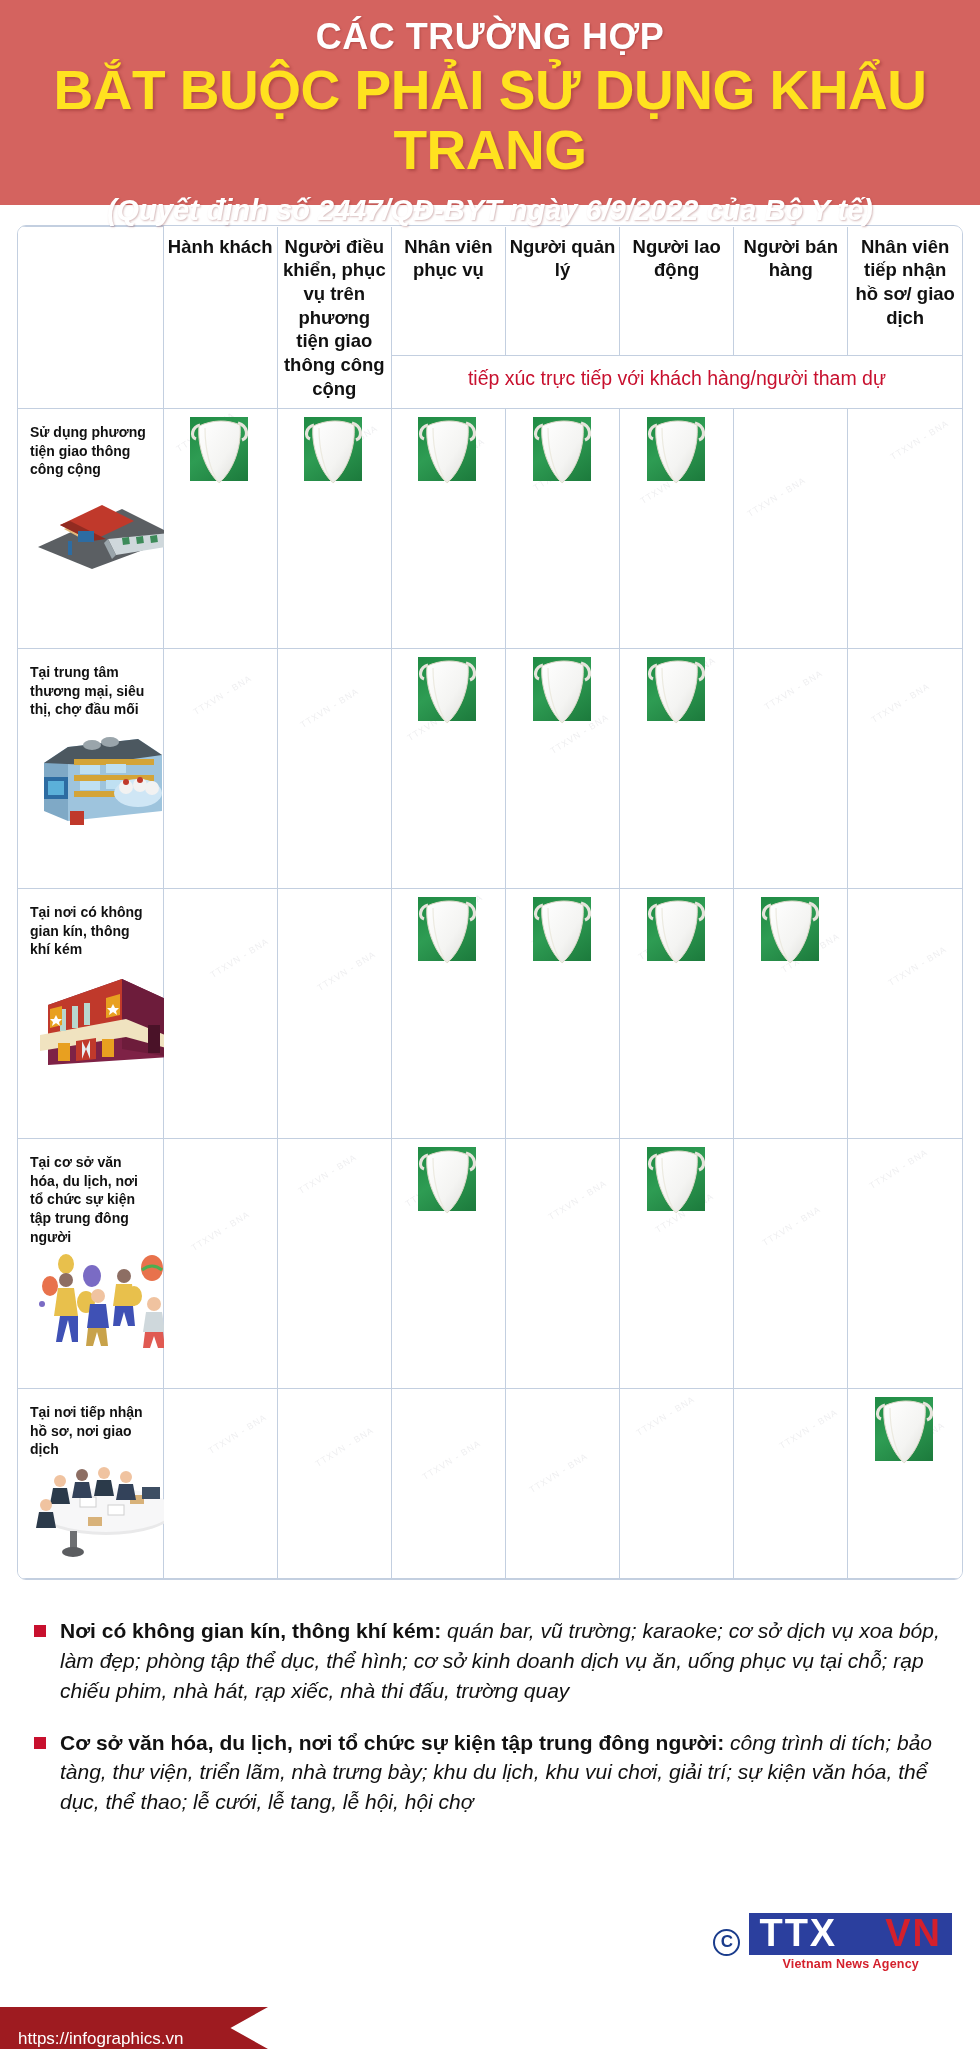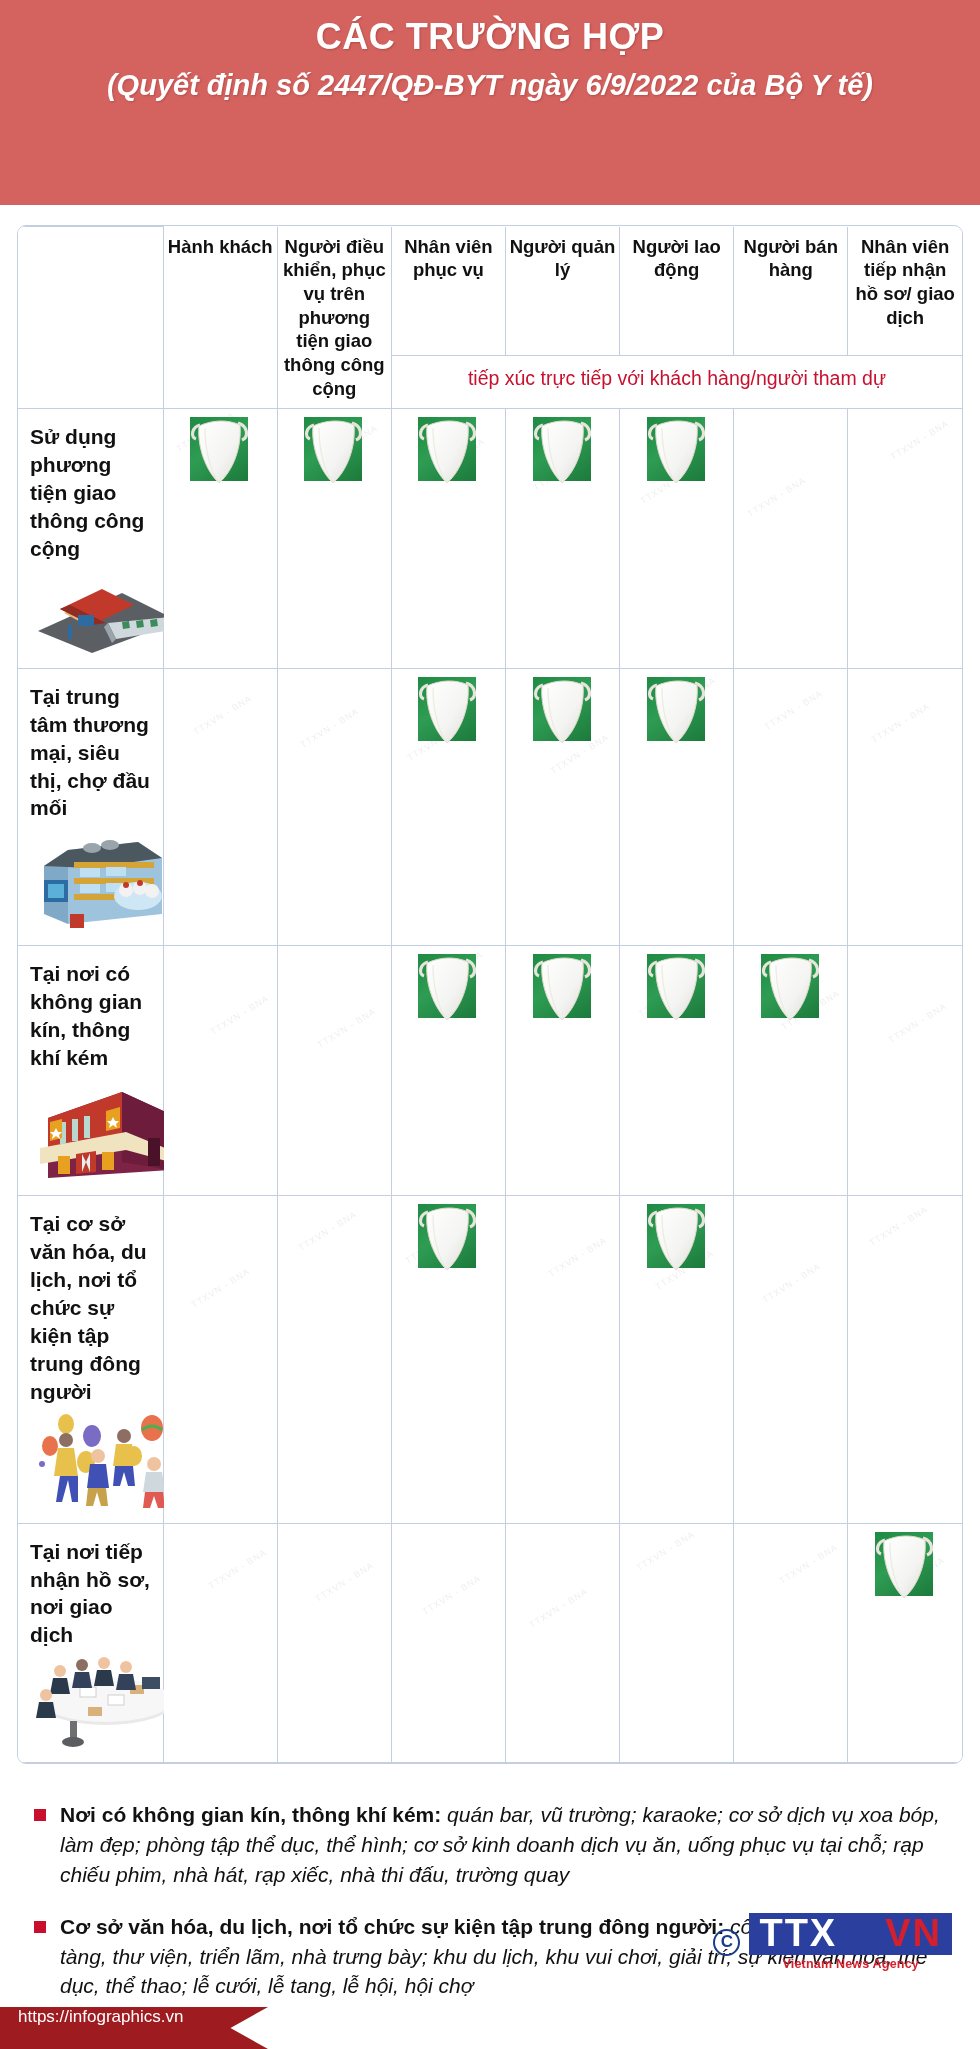--- a/index.html
+++ b/index.html
@@ -87,21 +87,21 @@
     color: #c8102e;
     font-size: 19.5px;
     font-weight: normal;
     text-align: center;
     vertical-align: middle;
     padding: 10px 6px;
     line-height: 1.25;
   }
 
   .rowlabel {
-    font-size: 21px;
+    font-size: 14px;
     font-weight: bold;
     color: #111;
     line-height: 1.33;
     padding: 14px 10px 6px 12px;
     position: relative;
   }
   .rowlabel .label-text { display: block; }
   .rowlabel .illus {
     display: block;
     margin-top: 6px;
@@ -194,35 +194,36 @@
     left: 0; bottom: 0;
     width: 980px; height: 42px;
   }
   .footer-ribbon {
     position: absolute; left: 0; top: 0;
     width: 268px; height: 42px;
     background: #9e1b20;
     clip-path: polygon(0 0, 100% 0, 86% 50%, 100% 100%, 0 100%);
     color: #fff;
     font-size: 17px;
-    display: flex; align-items: flex-start;
+    display: flex; align-items: flex-end;
     padding-left: 18px;
   }
   .footer-bar {
     position: absolute; left: 0; top: 0;
     width: 980px; height: 42px;
     background: #ffffff;
     z-index: -1;
   }
 </style>
 </head>
 <body>
 
 <div class="banner">
   <div class="banner-line1">CÁC TRƯỜNG HỢP</div>
+  <div class="banner-line2">BẮT BUỘC PHẢI SỬ DỤNG KHẨU TRANG</div>
   <div class="banner-line3">(Quyết định số 2447/QĐ-BYT ngày 6/9/2022 của Bộ Y tế)</div>
 </div>
 
 <div class="table-wrap">
   <table class="grid" id="grid-table">
       <colgroup>
         <col style="width:145px">
         <col style="width:114px">
         <col style="width:114px">
         <col style="width:114px">

